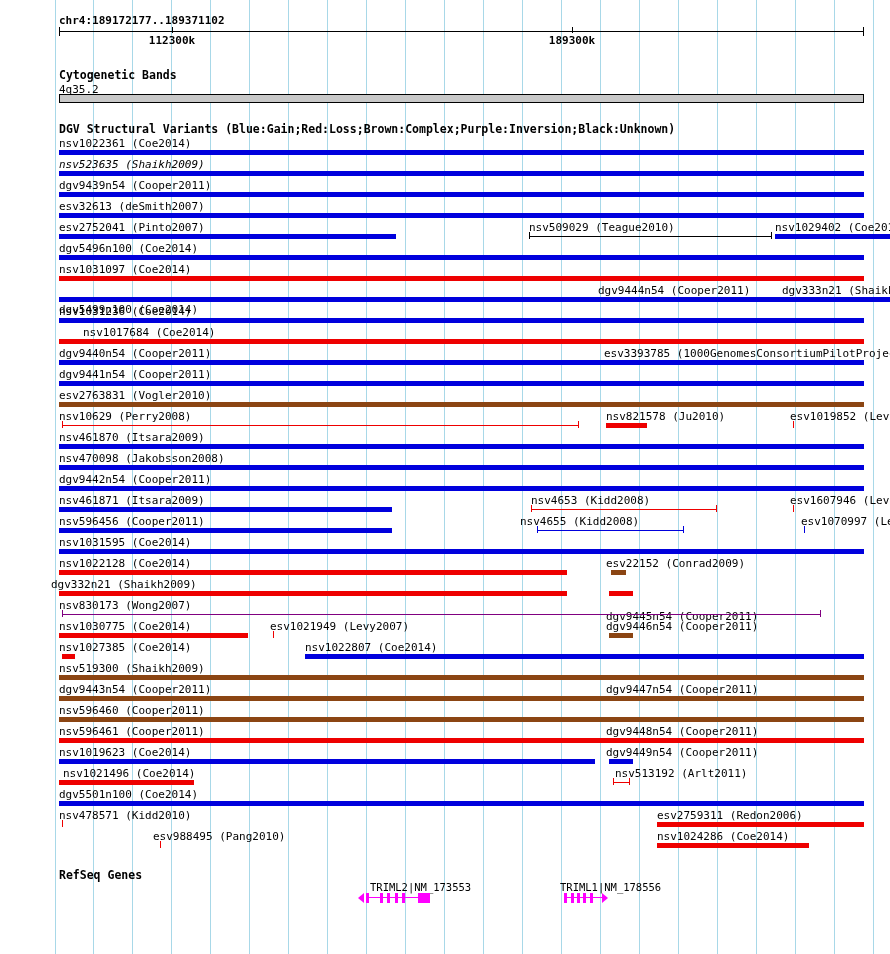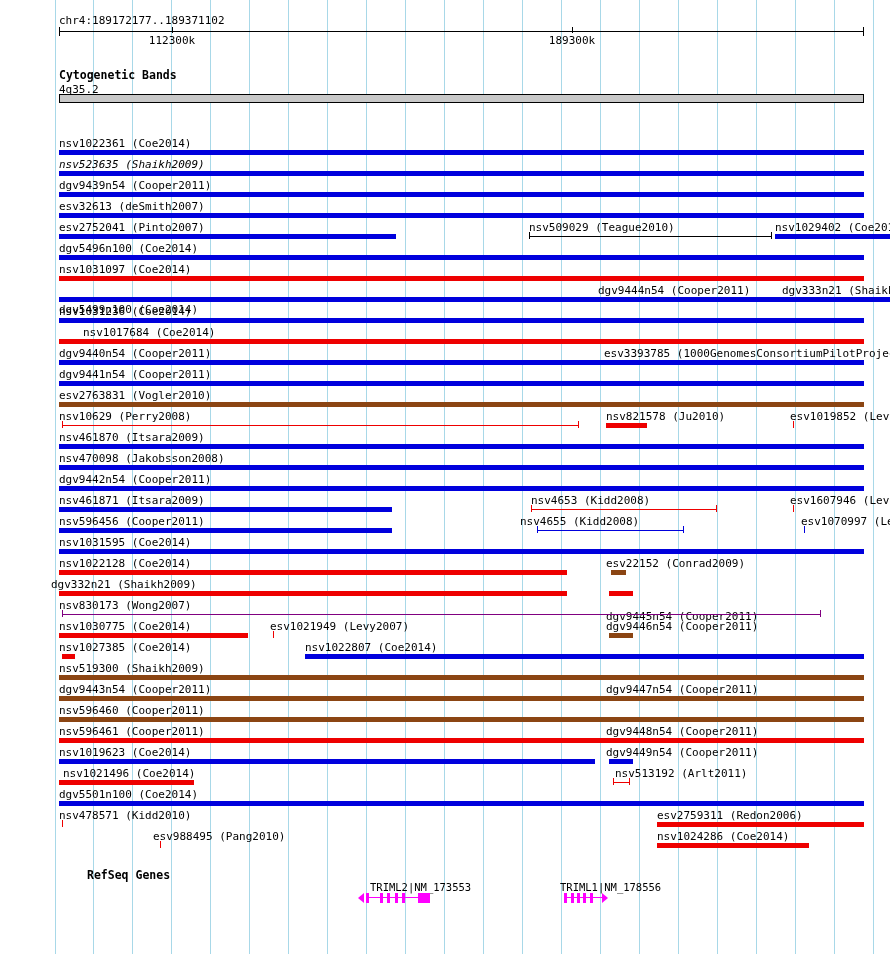--- a/index.html
+++ b/index.html
@@ -25,20 +25,21 @@
     position: absolute;
     top: 0;
     width: 1px;
     height: 954px;
     background: #a8d8e8;
   }
   .ruler-wrap {
     position: absolute;
     left: 0; top: 0; right: 0;
     height: 48px;
+    font-weight: bold;
   }
   .pos-label {
     position: absolute;
     left: 59px;
     top: 14px;
     font-size: 11px;
     color: #000;
     white-space: nowrap;
   }
   .ruler-line {
@@ -182,20 +183,21 @@
         <div class="ruler-num" style="left: 172px;">112300k</div>
         <div class="ruler-tick" style="left: 572px;"></div>
         <div class="ruler-num" style="left: 572px;">189300k</div>
       </div>
   </div>
 
   <div class="section-title" style="left:59px; top:68px;">Cytogenetic Bands</div>
   <div class="band-label" style="left:59px; top:83px;">4q35.2</div>
   <div class="band-bar" style="top:94px;"></div>
 
+  <div class="section-title" style="left:59px; top:122px;">DGV Structural Variants (Blue:Gain;Red:Loss;Brown:Complex;Purple:Inversion;Black:Unknown)</div>
   <div id="dgv-layer">
       <div class="track-label" style="left: 59px; top: 137px;">nsv1022361 (Coe2014)</div>
       <div class="feat" style="left: 59px; top: 150px; width: 805px; background: rgb(0, 0, 221);"></div>
       <div class="track-label" style="left: 59px; top: 158px; font-style: italic;">nsv523635 (Shaikh2009)</div>
       <div class="feat" style="left: 59px; top: 171px; width: 805px; background: rgb(0, 0, 221);"></div>
       <div class="track-label" style="left: 59px; top: 179px;">dgv9439n54 (Cooper2011)</div>
       <div class="feat" style="left: 59px; top: 192px; width: 805px; background: rgb(0, 0, 221);"></div>
       <div class="track-label" style="left: 59px; top: 200px;">esv32613 (deSmith2007)</div>
       <div class="feat" style="left: 59px; top: 213px; width: 805px; background: rgb(0, 0, 221);"></div>
       <div class="track-label" style="left: 59px; top: 221px;">esv2752041 (Pinto2007)</div>
@@ -310,21 +312,21 @@
       <div class="track-label" style="left: 59px; top: 809px;">nsv478571 (Kidd2010)</div>
       <div class="feat tick" style="left: 62px; top: 820px; background: rgb(238, 0, 0);"></div>
       <div class="track-label" style="left: 657px; top: 809px;">esv2759311 (Redon2006)</div>
       <div class="feat" style="left: 657px; top: 822px; width: 207px; background: rgb(238, 0, 0);"></div>
       <div class="track-label" style="left: 153px; top: 830px;">esv988495 (Pang2010)</div>
       <div class="feat tick" style="left: 160px; top: 841px; background: rgb(238, 0, 0);"></div>
       <div class="track-label" style="left: 657px; top: 830px;">nsv1024286 (Coe2014)</div>
       <div class="feat" style="left: 657px; top: 843px; width: 152px; background: rgb(238, 0, 0);"></div>
     </div>
 
-  <div class="section-title" style="left:59px; top:868px;margin-left:28px;">RefSeq Genes</div>
+  <div class="section-title" style="left:59px; top:868px;">RefSeq Genes</div>
   <div id="gene-layer">
       <div class="gene-label" style="left: 370px; top: 881px;">TRIML2|NM_173553</div>
       <div class="gene-model" style="left: 358px; top: 891px; width: 80px;">
         <div class="gene-line" style="left: 10px; width: 62px;"></div>
         <div class="gene-exon" style="left: 8px; width: 3px;"></div>
         <div class="gene-exon" style="left: 22px; width: 3px;"></div>
         <div class="gene-exon" style="left: 29px; width: 3px;"></div>
         <div class="gene-exon" style="left: 37px; width: 3px;"></div>
         <div class="gene-exon" style="left: 44px; width: 3px;"></div>
         <div class="gene-exon" style="left: 60px; width: 12px;"></div>

